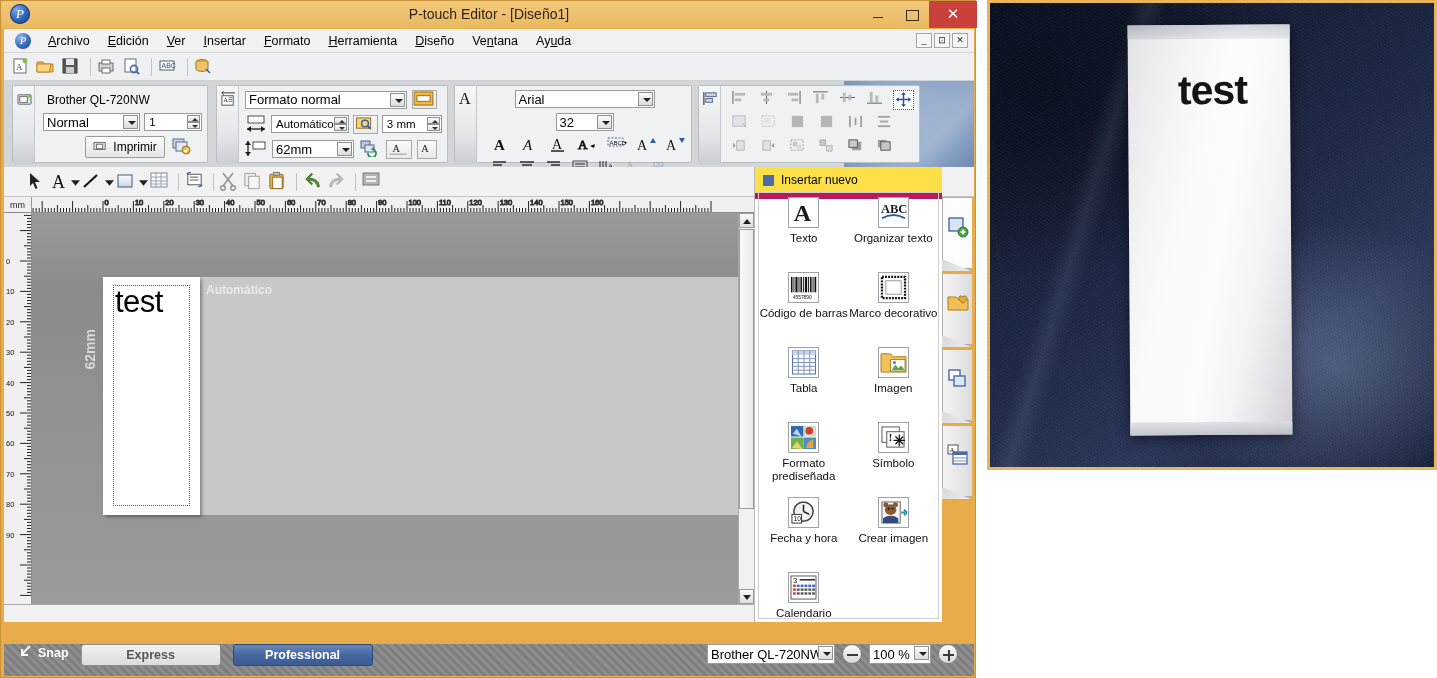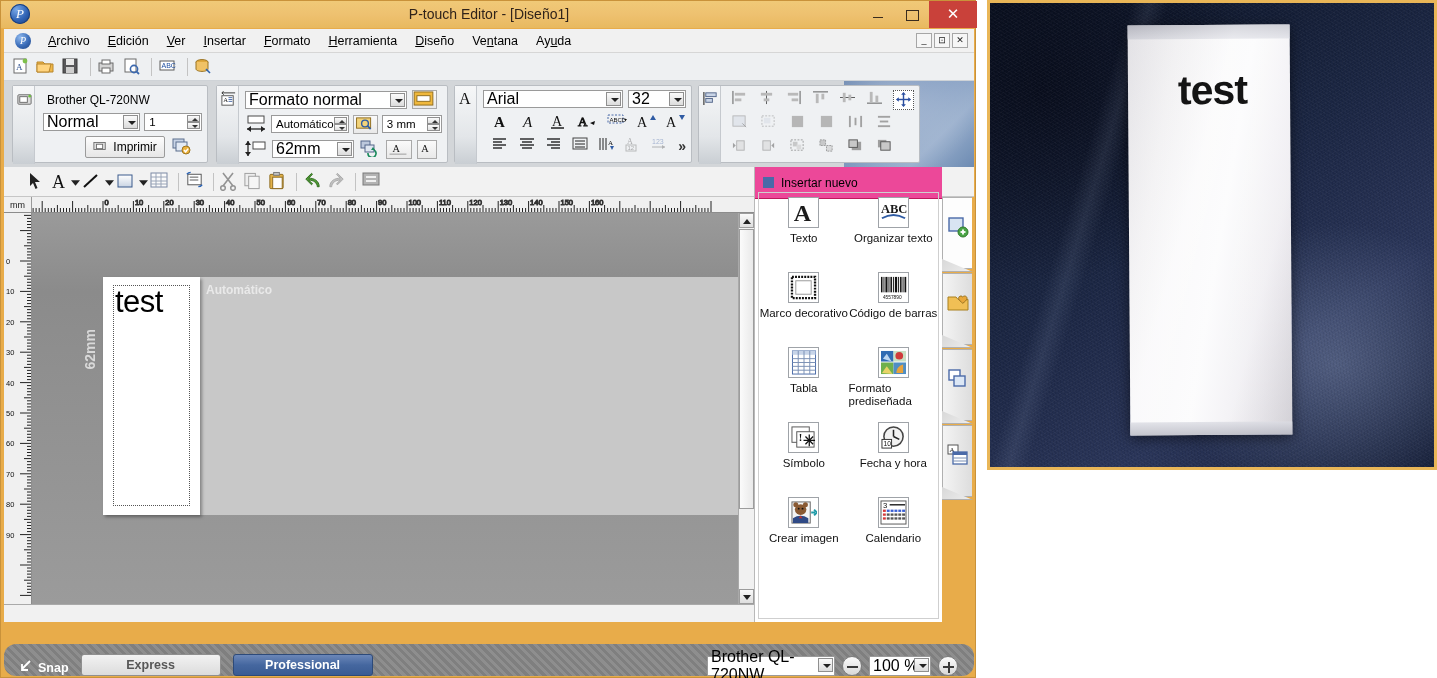--- a/index.html
+++ b/index.html
@@ -105,21 +105,21 @@
     background:linear-gradient(to bottom,#f6f7f8 0%,#e3e6e9 65%,#c9ced3 100%);
     border-right:1px solid #c5c9ce;
   }
   .rib-group .tabcut .gicon { position:absolute; left:3px; top:5px; }
   .rib-body { position:absolute; left:23px; top:0; right:0; bottom:0; padding:4px 5px; }
 
   
   .combo {
     height:18px; background:#fff; border:1px solid #9a9a9a;
     display:inline-flex; align-items:center; position:relative; vertical-align:middle;
-    font-size:16px; padding-left:3px; color:#000;
+    font-size:13px; padding-left:3px; color:#000;
   }
   .combo .arrow {
     position:absolute; right:1px; top:1px; width:15px; height:14px;
     background:linear-gradient(to bottom,#fbfbfb,#dcdcdc); border:1px solid #8f8f8f;
   }
   .combo .arrow::after{
     content:""; position:absolute; left:4px; top:5px;
     border-left:4px solid transparent; border-right:4px solid transparent; border-top:4px solid #222;
   }
   .spin { height:18px; background:#fff; border:1px solid #9a9a9a; display:inline-flex;
@@ -226,21 +226,21 @@
   #sb-thumb-h { position:absolute; left:0; top:0; width:50px; height:13px;
               background:linear-gradient(to bottom,#fbfbfb,#e7e7e7); border:1px solid #9b9b9b; }
   #sb-right { position:absolute; right:18px; top:3px; width:15px; height:15px;
               background:linear-gradient(to bottom,#fafafa,#dcdcdc); border:1px solid #9b9b9b; }
   #sb-right::after{content:"";position:absolute;left:5px;top:3px;
               border-top:4px solid transparent;border-bottom:4px solid transparent;border-left:5px solid #222;}
 
   
   #mode-bar { position:absolute; left:3px; top:643px; width:970px; height:32px;
               background:repeating-linear-gradient(45deg,#8e8e8e 0 3px,#7f7f7f 3px 6px);
-              display:flex; align-items:flex-end;border-radius:12px; }
+              display:flex; align-items:flex-start; }
   #snap-btn { margin-left:14px; color:#fff; font-size:12.5px; font-weight:bold;
               display:flex; align-items:center; gap:6px; cursor:default; }
   .mode-btn { height:22px; min-width:140px; margin-left:12px; border-radius:3px;
               display:flex; align-items:center; justify-content:center;
               font-size:12.5px; font-weight:bold; cursor:default; }
   .mode-btn.inactive { background:linear-gradient(to bottom,#f2f2f2,#dcdcdc);
               border:1px solid #8f8f8f; color:#575757; }
   .mode-btn.active { background:linear-gradient(to bottom,#6b87b8 0%,#45679f 50%,#3a5b93 100%);
               border:1px solid #2d4a79; color:#fff; }
   #printer-pick { margin-left:auto; display:flex; align-items:center; gap:7px; padding-right:16px; }
@@ -248,33 +248,33 @@
   .zoom-circ { width:20px; height:20px; border-radius:50%;
                background:linear-gradient(to bottom,#fbfbfb,#d8d8d8); border:1px solid #7e7e7e;
                position:relative; cursor:default; }
   .zoom-circ::before { content:""; position:absolute; left:4px; top:9px; width:11px; height:2px; background:#3a3a3a; }
   .zoom-circ.plus::after { content:""; position:absolute; left:8.5px; top:4.5px; width:2px; height:11px; background:#3a3a3a; }
 
   
   #side-panel { position:absolute; left:753px; top:166px; width:188px; height:455px;
                 background:#ffffff; border-left:1px solid #b9b9b9; }
   #side-head { position:absolute; left:0; top:0; right:0; height:32px;
-               background:#ec4899; border-bottom:1px solid #be185d; display:flex; align-items:center; }
+               background:#fde047; border-bottom:6px solid #be185d; display:flex; align-items:center; }
   #side-head .blk { width:11px; height:11px; background:#4a6aa8; margin-left:8px; margin-right:7px; }
   #side-head .ttl { font-size:12px; }
   #side-head .chev { margin-left:auto; margin-right:8px; font-size:13px; font-weight:bold; color:#333; }
   #side-grid { position:absolute; left:3px; top:25px; right:3px; bottom:3px;
                border:1px solid #cfcfcf; display:grid;
                grid-template-columns:1fr 1fr; grid-auto-rows:75px;
                padding-top:4px; }
   .ins-cell { display:flex; flex-direction:column; align-items:center; justify-content:flex-start;
               cursor:default; }
   .ins-cell .box { width:31px; height:31px; border:1px solid #9fa3a8; background:#fff;
               display:flex; align-items:center; justify-content:center; position:relative; overflow:hidden; }
-  .ins-cell .cap { margin-top:4px; font-size:11.5px; text-align:left; line-height:13px; color:#111; }
+  .ins-cell .cap { margin-top:4px; font-size:11.5px; text-align:center; line-height:13px; color:#111; }
 
   
   #tabstrip { position:absolute; left:941px; top:196px; width:30px; height:425px; }
   .vtab { position:relative; width:30px; height:72px; margin-bottom:4px;
           background:linear-gradient(to right,#f4f4f4,#dddddd);
           border:1px solid #b0b0b0; border-right:none; cursor:default; }
   .vtab.sel { background:#fdfdfd; }
   .vtab .ic { position:absolute; left:4px; top:18px; }
   .vtab::after { content:""; position:absolute; left:-1px; bottom:-4px; width:31px; height:12px;
           background:linear-gradient(135deg,#d8d8d8 0%, #eeeeee 100%);
@@ -563,21 +563,21 @@
 
     <div class="rib-group" style="left:450px; width:238px;">
       <div class="tabcut">
         <span class="gicon" style="top:3px;left:2px;">
           <svg width="19" height="19" viewBox="0 0 20 20">
               <text x="2" y="16" font-size="17" font-family="Liberation Serif, serif" fill="#111">A</text>
             </svg>
         </span>
       </div>
       <div class="rib-body">
-        <div style="display:flex; align-items:center; gap:5px;">
+        <div style="display:flex; align-items:center; gap:5px;flex-direction:column;">
           <div class="combo" style="width:140px;">
             <span>Arial</span>
             <span class="arrow"></span>
           </div>
           <div class="combo" style="width:58px;">
             <span>32</span>
             <span class="arrow"></span>
           </div>
         </div>
         <div style="display:flex; align-items:center; gap:8px; margin-top:4px; margin-left:8px;">
@@ -1330,30 +1330,20 @@
           <svg width="29" height="27" viewBox="0 0 30 28">
               <text x="2" y="14" font-size="13" font-weight="bold" font-family="Liberation Serif, serif" fill="#1b1b1b">ABC</text>
               <path d="M3 20q12 -7 24 0" stroke="#2f5ba3" stroke-width="2" fill="none"></path>
             </svg>
         </div>
         <div class="cap">Organizar texto</div>
       </div>
 
       <div class="ins-cell">
         <div class="box">
-          <svg width="27" height="25" viewBox="0 0 28 26">
-              <rect x="2" y="2" width="24" height="22" fill="#fff" stroke="#111" stroke-width="2.4" stroke-dasharray="2 1.2"></rect>
-              <rect x="6" y="6" width="16" height="14" fill="#fff" stroke="#999"></rect>
-            </svg>
-        </div>
-        <div class="cap">Marco decorativo</div>
-      </div>
-
-      <div class="ins-cell">
-        <div class="box">
           <svg width="29" height="27" viewBox="0 0 30 28">
               <rect width="30" height="28" fill="#fff"></rect>
               <g fill="#111">
                 <rect x="2" y="3" width="1.6" height="16"></rect>
                 <rect x="4.6" y="3" width="1" height="16"></rect>
                 <rect x="6.6" y="3" width="2.2" height="16"></rect>
                 <rect x="9.8" y="3" width="1" height="16"></rect>
                 <rect x="11.8" y="3" width="1.6" height="16"></rect>
                 <rect x="14.4" y="3" width="1" height="16"></rect>
                 <rect x="16.4" y="3" width="2.4" height="16"></rect>
@@ -1363,37 +1353,58 @@
                 <rect x="26.4" y="3" width="1.8" height="16"></rect>
               </g>
               <text x="4" y="26" font-size="5" font-family="Liberation Sans, sans-serif" fill="#111">4557890</text>
             </svg>
         </div>
         <div class="cap">Código de barras</div>
       </div>
 
       <div class="ins-cell">
         <div class="box">
+          <svg width="27" height="25" viewBox="0 0 28 26">
+              <rect x="2" y="2" width="24" height="22" fill="#fff" stroke="#111" stroke-width="2.4" stroke-dasharray="2 1.2"></rect>
+              <rect x="6" y="6" width="16" height="14" fill="#fff" stroke="#999"></rect>
+            </svg>
+        </div>
+        <div class="cap">Marco decorativo</div>
+      </div>
+
+      <div class="ins-cell">
+        <div class="box">
           <svg width="26" height="25" viewBox="0 0 26 26">
               <rect x="1" y="1" width="24" height="24" fill="#fff" stroke="#4a6aa8"></rect>
               <rect x="1" y="1" width="24" height="4" fill="#c7d4e8"></rect>
               <g stroke="#7a90b4">
                 <line x1="1" y1="9" x2="25" y2="9"></line>
                 <line x1="1" y1="13" x2="25" y2="13"></line>
                 <line x1="1" y1="17" x2="25" y2="17"></line>
                 <line x1="1" y1="21" x2="25" y2="21"></line>
                 <line x1="7" y1="1" x2="7" y2="25"></line>
                 <line x1="13" y1="1" x2="13" y2="25"></line>
                 <line x1="19" y1="1" x2="19" y2="25"></line>
               </g>
             </svg>
         </div>
         <div class="cap">Tabla</div>
       </div>
 
+      <div class="ins-cell">
+        <div class="box">
+          <svg width="27" height="25" viewBox="0 0 28 26">
+              <path d="M1 4h10l2 3h14v16H1z" fill="#f0c059" stroke="#a9801f"></path>
+              <rect x="11" y="10" width="15" height="12" fill="#fff" stroke="#a9801f"></rect>
+              <path d="M12 21l4-6 3 4 3-3 4 5z" fill="#5fa355"></path>
+              <circle cx="15" cy="13" r="1.6" fill="#3f84c9"></circle>
+            </svg>
+        </div>
+        <div class="cap">Imagen</div>
+      </div>
 
 
       <div class="ins-cell">
         <div class="box">
           <svg width="27" height="25" viewBox="0 0 28 26">
               <rect x="1" y="1" width="13" height="11" fill="#2f6bb3"></rect>
               <path d="M3 9l4-5 5 8z" fill="#bcd6f0"></path>
               <rect x="14" y="1" width="13" height="11" fill="#c9e0c3"></rect>
               <circle cx="20" cy="6" r="4" fill="#cf3b3b"></circle>
               <rect x="1" y="13" width="13" height="12" fill="#6fb04d"></rect>

